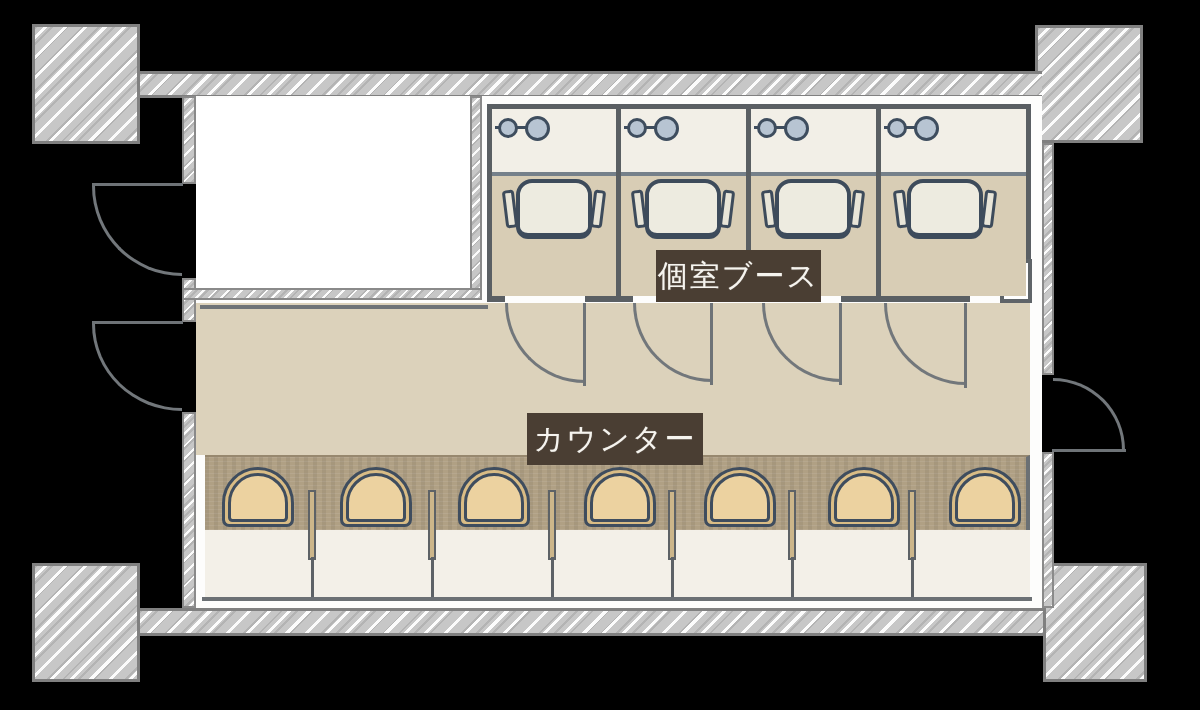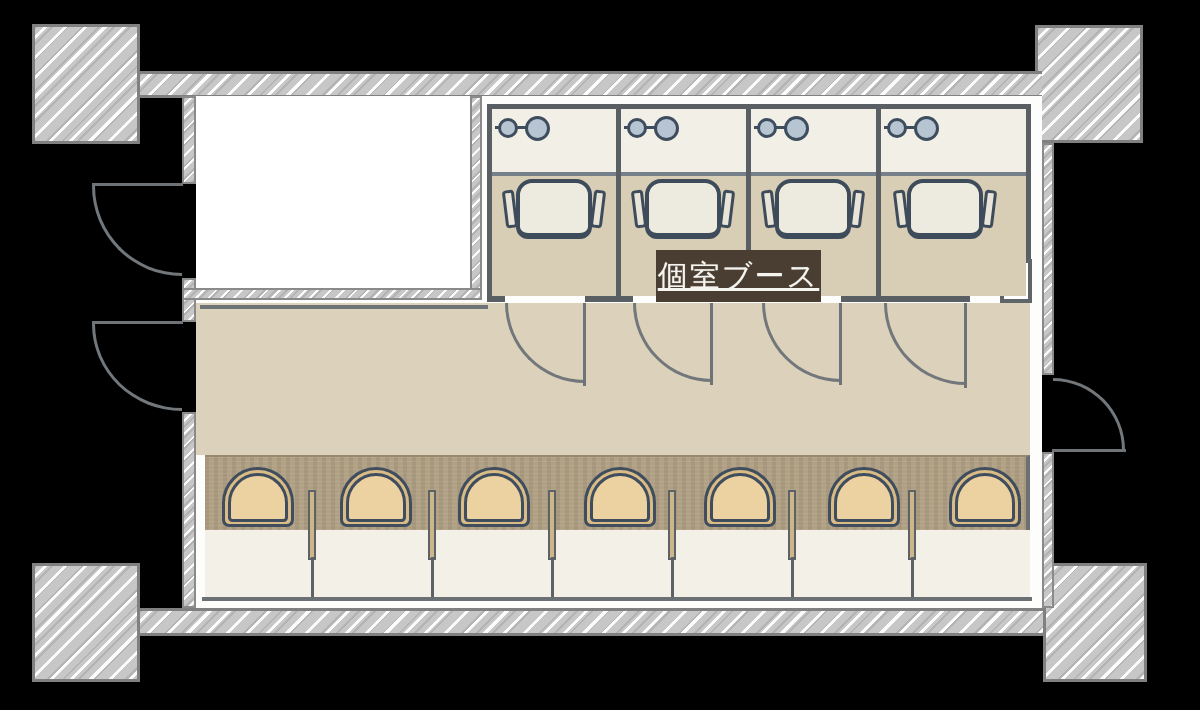--- a/index.html
+++ b/index.html
@@ -51,21 +51,21 @@
 
   
   .booth-top-border{left:487px;top:104px;width:544px;height:5px;background:#5a5f63;}
   .booth4-right-wall{left:1026px;top:104px;width:5px;height:155px;background:#5a5f63;}
   .nook{left:1000px;top:259px;width:32px;height:44px;background:#fff;border:4px solid #5f6468;}
 
   
   .area-label{display:flex;align-items:center;justify-content:center;
     background:#4a3e33;color:#f6f4ef;font-size:30px;letter-spacing:2px;z-index:30;
     text-shadow:0 0 1px rgba(255,255,255,.4);}
-  .label-booth{left:656px;top:250px;width:165px;height:52px;text-decoration:underline;}
+  .label-booth{left:656px;top:250px;width:165px;height:52px;}
   .label-counter{left:527px;top:413px;width:176px;height:52px;}
 
   
   .divider{background:#5a5f63;}
   .seg{background:#5a5f63;}
   .deskline{background:#75808a;}
   .arc-bl{border-left:3px solid #72777b;border-bottom:3px solid #72777b;border-bottom-left-radius:100% 100%;}
   .arc-tr{border-top:3px solid #72777b;border-right:3px solid #72777b;border-top-right-radius:100% 100%;}
   .leaf{background:#6e7377;}
   .chair-body{background:#edebe0;border:4px solid #3d4b5b;border-bottom-width:6px;
@@ -204,13 +204,14 @@
       <div class="leaf" style="left: 964px; top: 303px; width: 3px; height: 85px;"></div>
       <div class="leaf" style="left: 92px; top: 183px; width: 91px; height: 3px;"></div>
       <div class="arc-bl" style="left: 92px; top: 186px; width: 90px; height: 90px;"></div>
       <div class="leaf" style="left: 92px; top: 321px; width: 91px; height: 3px;"></div>
       <div class="arc-bl" style="left: 92px; top: 324px; width: 90px; height: 87px;"></div>
       <div class="leaf" style="left: 1052px; top: 449px; width: 74px; height: 3px;"></div>
       <div class="arc-tr" style="left: 1053px; top: 378px; width: 72px; height: 72px;"></div>
     </div>
 
   <div class="area-label label-booth">個室ブース</div>
+  <div class="area-label label-counter">カウンター</div>
 </div>
 
 </body></html>

